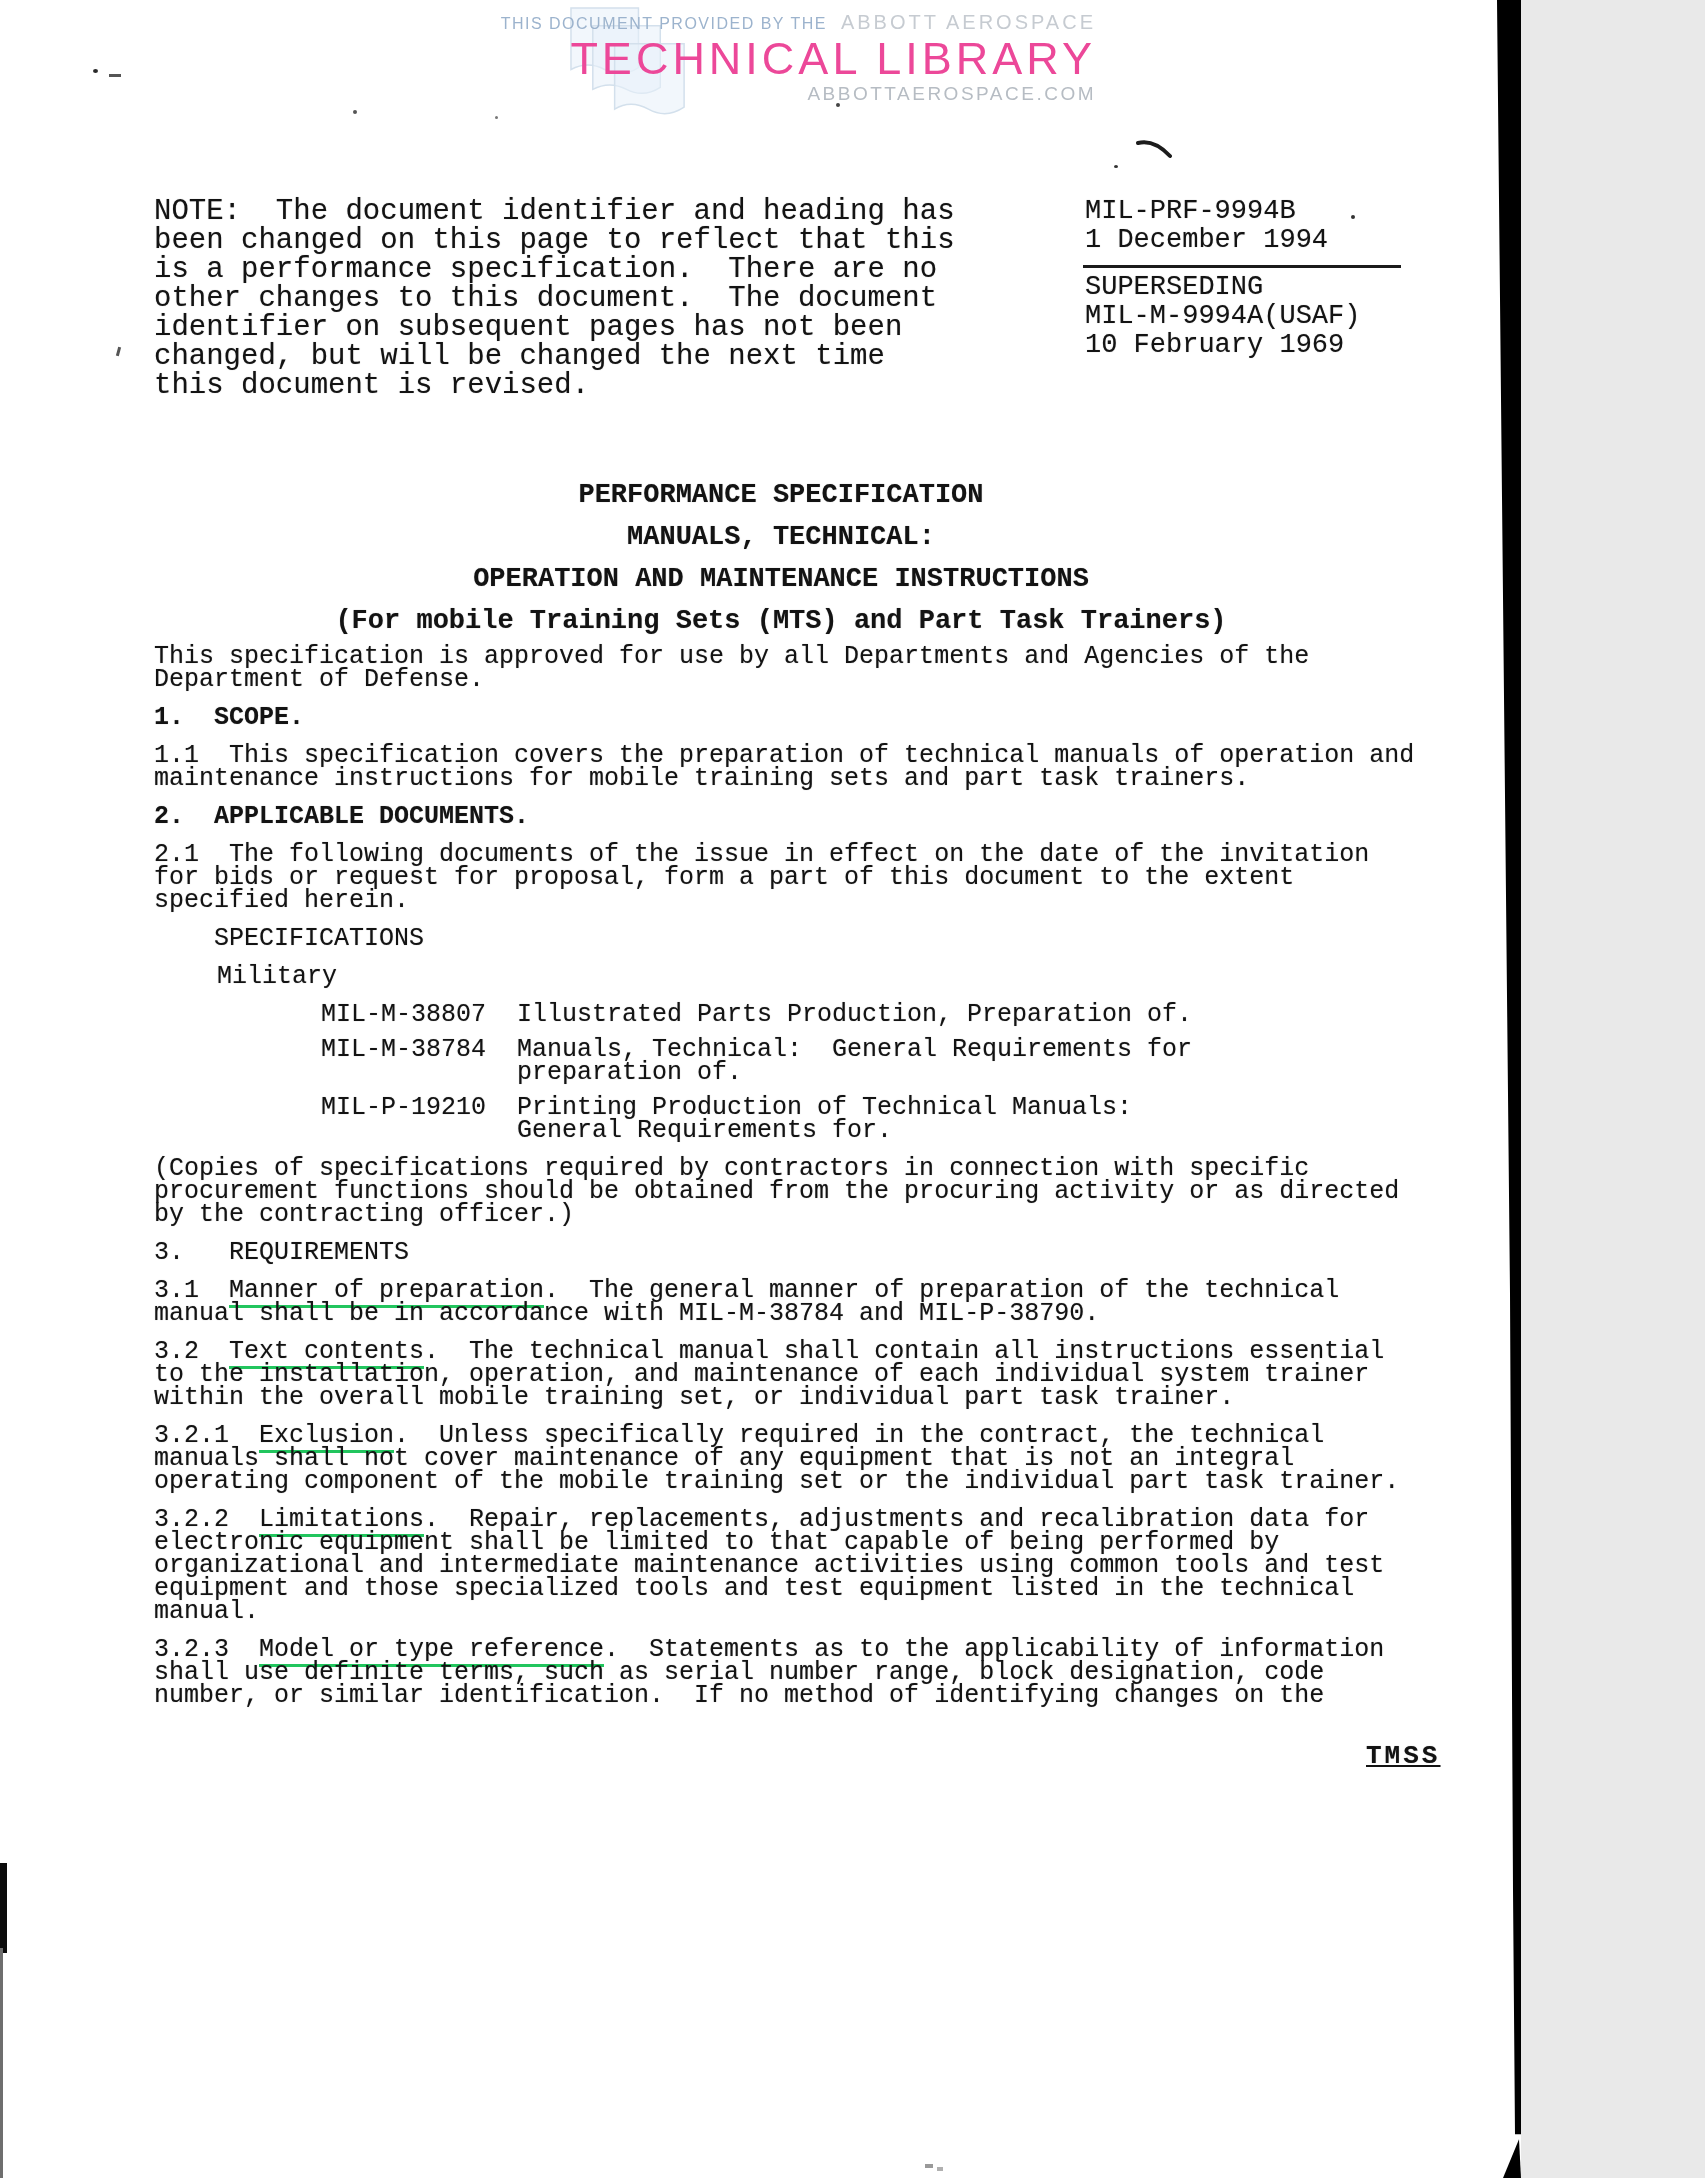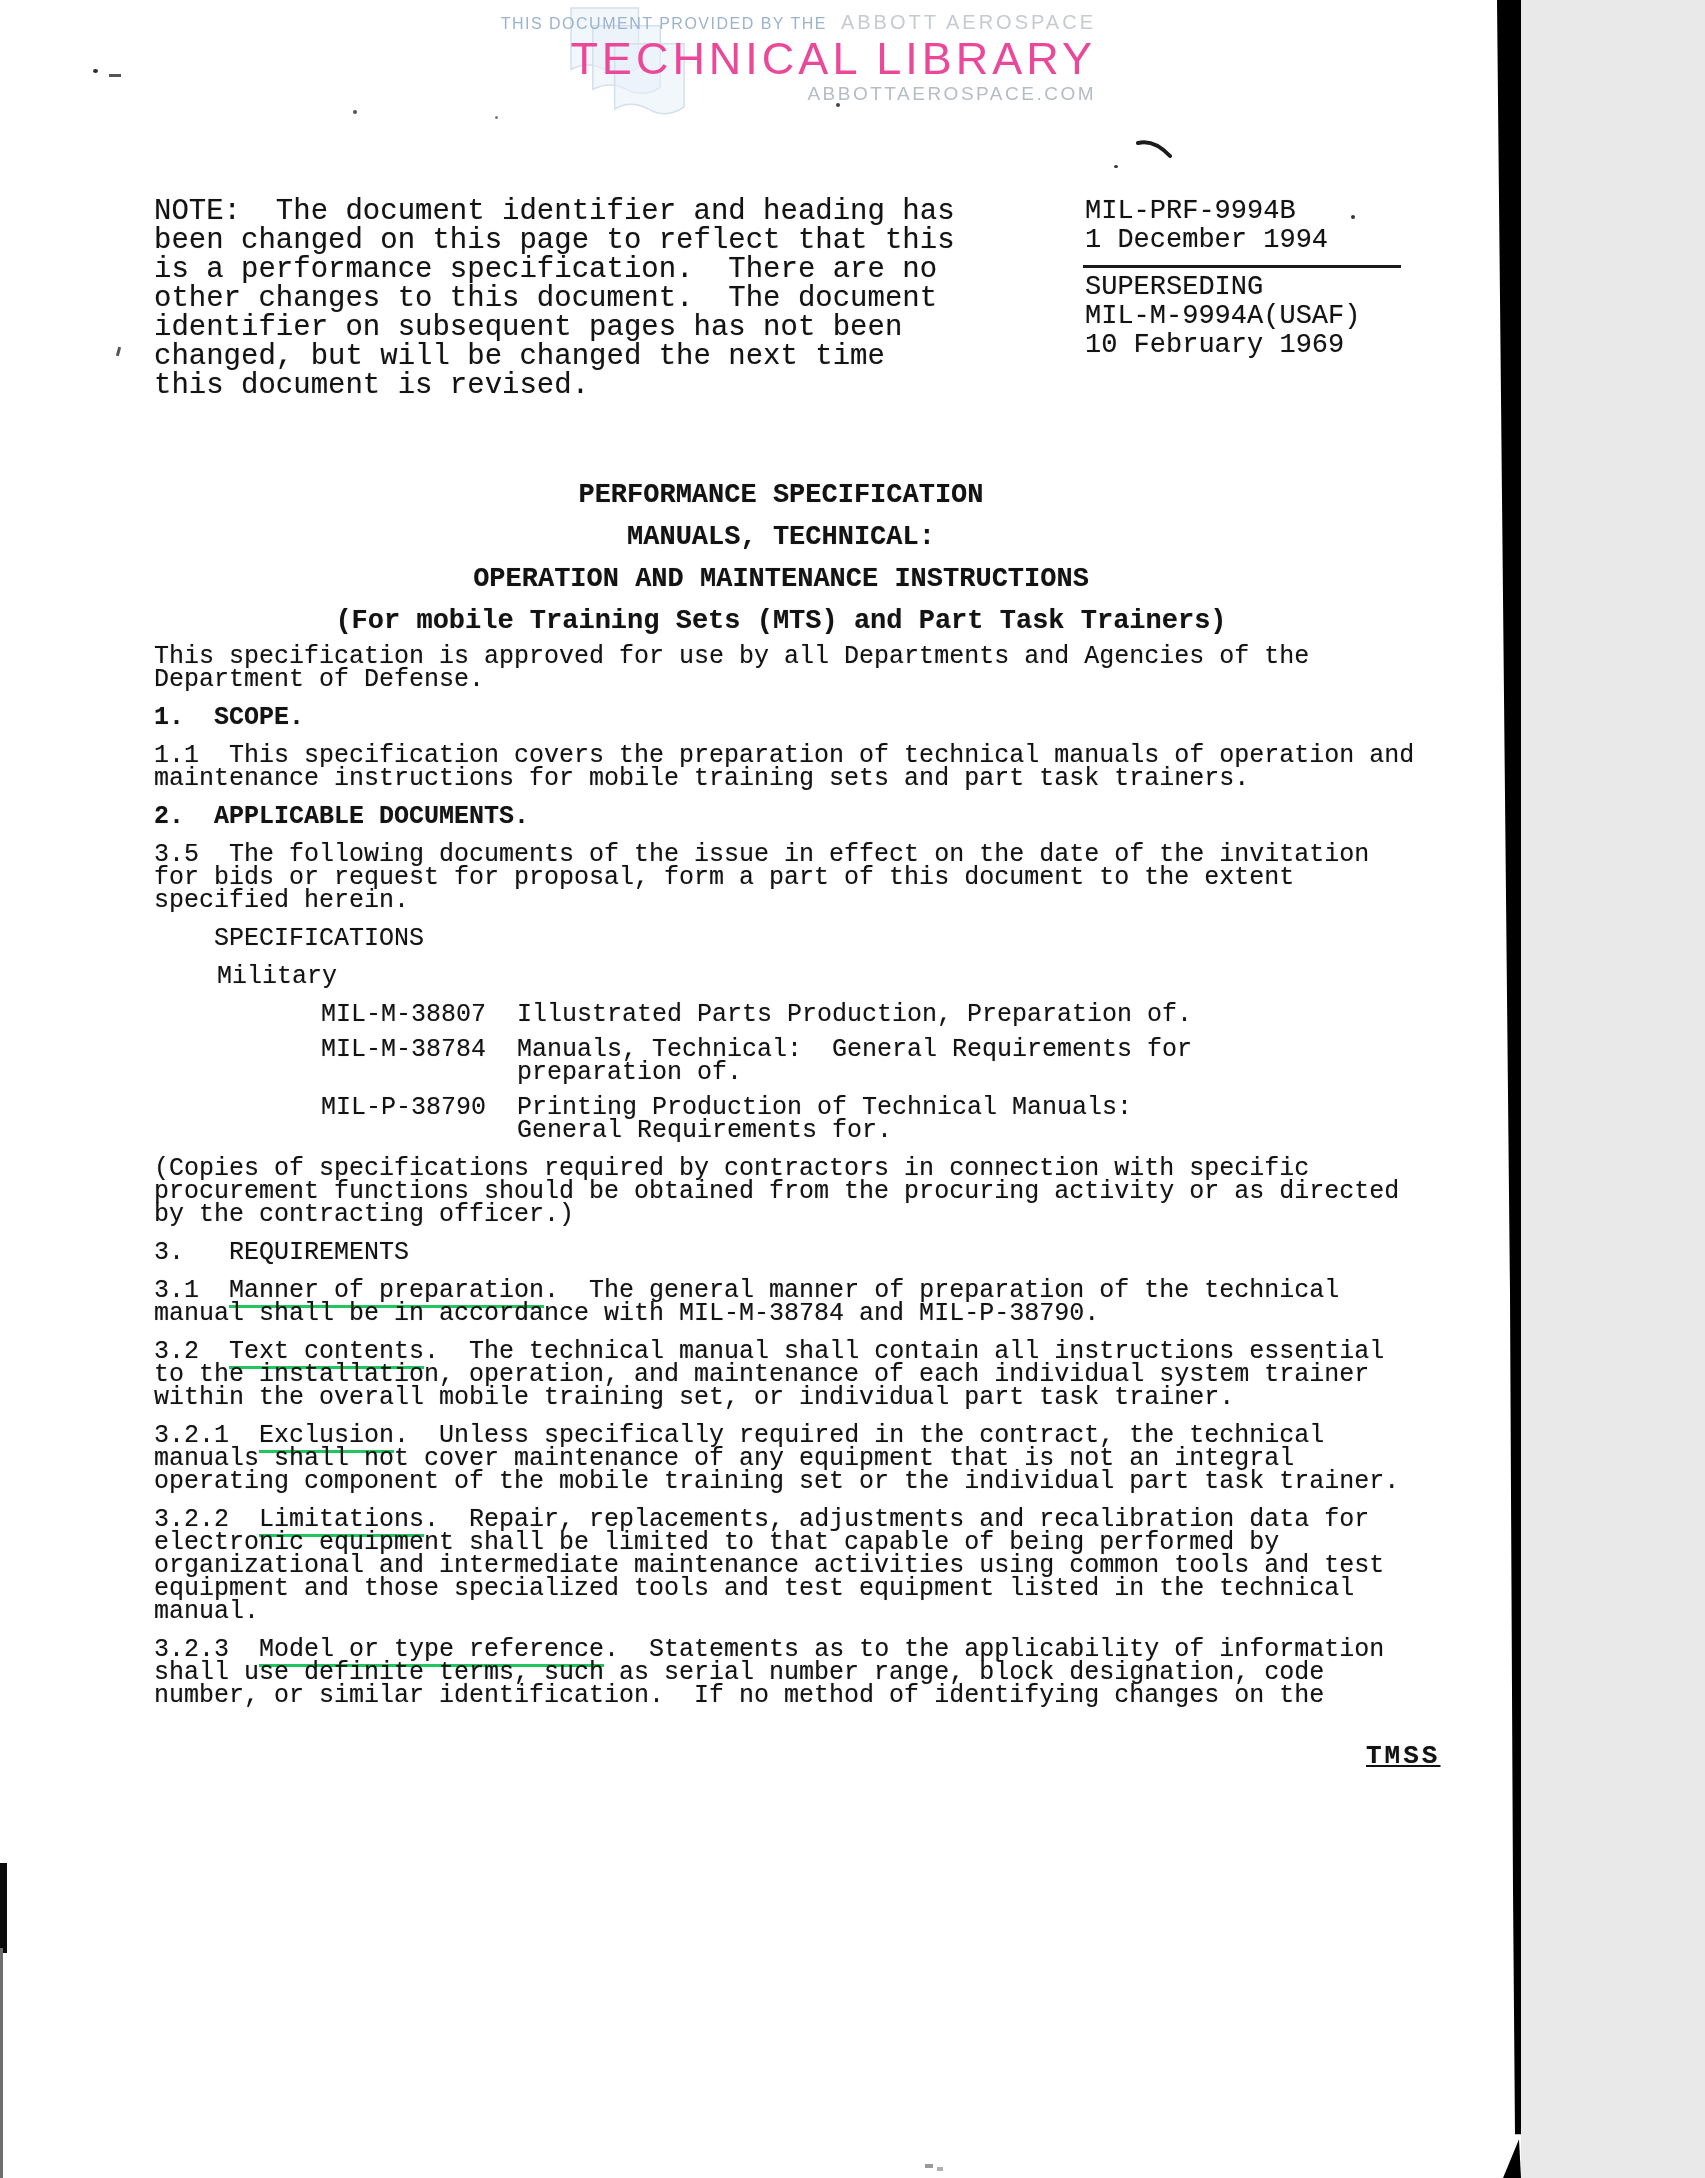--- a/index.html
+++ b/index.html
@@ -88,39 +88,39 @@
 
   <div class="bodycol">
     <p class="para">This specification is approved for use by all Departments and Agencies of the
 Department of Defense.</p>
 
     <p class="para hdr-bold">1.  SCOPE.</p>
     <p class="para">1.1  This specification covers the preparation of technical manuals of operation and
 maintenance instructions for mobile training sets and part task trainers.</p>
 
     <p class="para hdr-bold">2.  APPLICABLE DOCUMENTS.</p>
-    <p class="para">3.5  The following documents of the issue in effect on the date of the invitation
+    <p class="para">2.1  The following documents of the issue in effect on the date of the invitation
 for bids or request for proposal, form a part of this document to the extent
 specified herein.</p>
 
     <p class="para indent1">SPECIFICATIONS</p>
     <p class="para indent2">Military</p>
 
     <div class="spectable">
       <div class="specrow">
           <span class="sid">MIL-M-38807</span>
           <span class="sdesc">Illustrated Parts Production, Preparation of.</span>
         </div>
       <div class="specrow">
           <span class="sid">MIL-M-38784</span>
           <span class="sdesc">Manuals, Technical:  General Requirements for
 preparation of.</span>
         </div>
       <div class="specrow">
-          <span class="sid">MIL-P-38790</span>
+          <span class="sid">MIL-P-19210</span>
           <span class="sdesc">Printing Production of Technical Manuals:
 General Requirements for.</span>
         </div>
     </div>
 
     <p class="para">(Copies of specifications required by contractors in connection with specific
 procurement functions should be obtained from the procuring activity or as directed
 by the contracting officer.)</p>
 
     <p class="para">3.   REQUIREMENTS</p>

